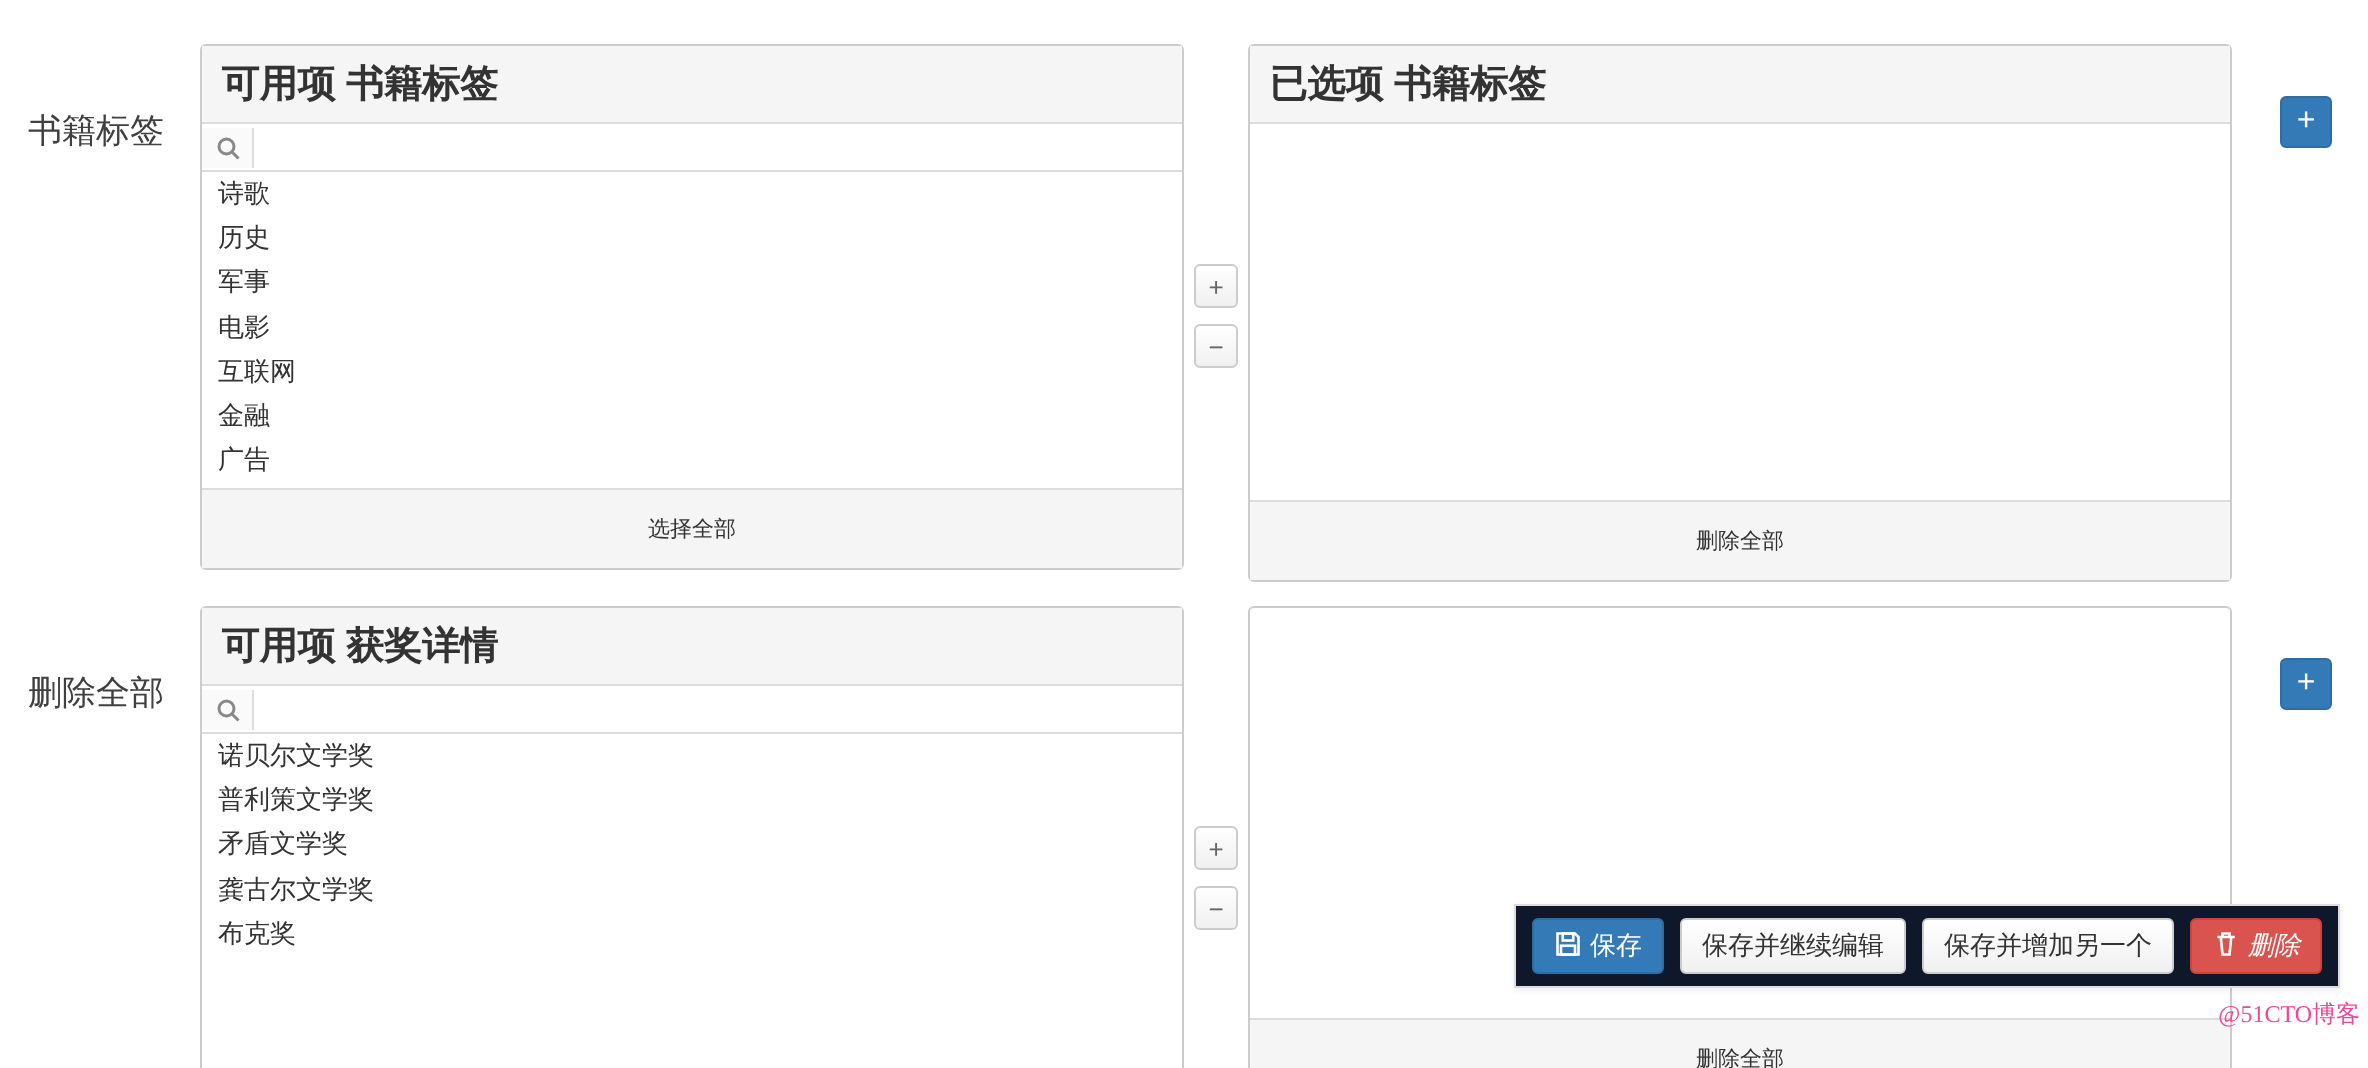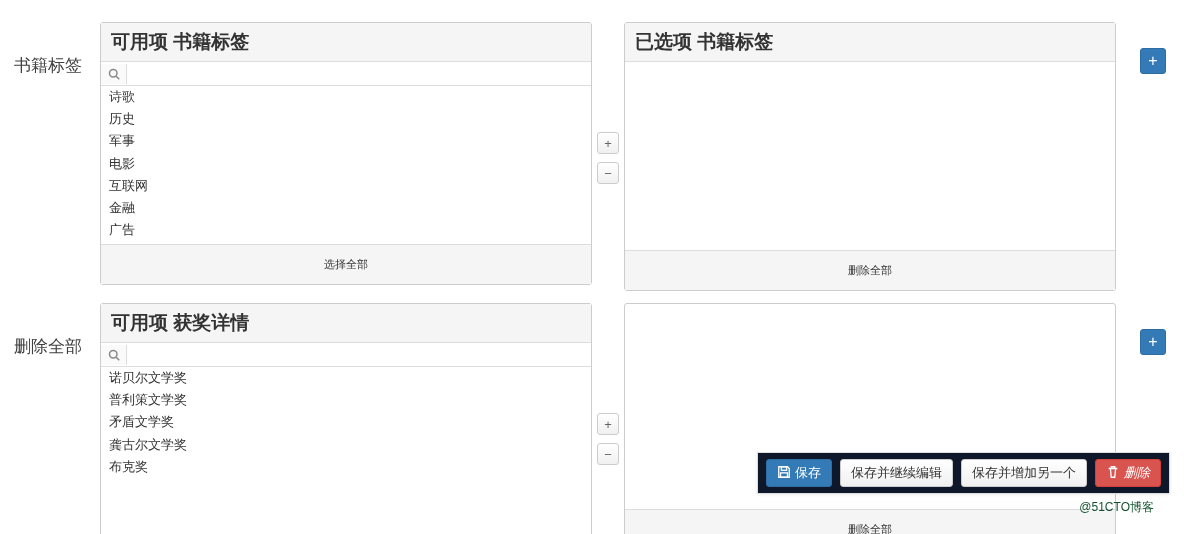--- a/index.html
+++ b/index.html
@@ -147,24 +147,25 @@
   border: 1px solid #ddd;
   padding: 6px 8px;
   display: flex;
   gap: 8px;
   align-items: center;
   box-shadow: 0 1px 3px rgba(0,0,0,.08);
   justify-content: flex-end;
 }
 .watermark {
   position: absolute;
-  right: 30px;
+  right: 4px;
   bottom: 18px;
-  color: #14532d;
+  color: #ec4899;
   font-size: 12px;
+  font-family: Liberation Serif, serif;
 }
 .icon-svg { width: 12px; height: 12px; display: block; }
 .icon-svg-14 { width: 14px; height: 14px; }
 
 .panel-list::-webkit-scrollbar { width: 16px; }
 .panel-list::-webkit-scrollbar-track { background: #f1f1f1; border-left:1px solid #ddd; }
 .panel-list::-webkit-scrollbar-thumb { background: #c7c7c7; border: 3px solid #f1f1f1; border-radius: 8px; }
 .panel-list::-webkit-scrollbar-button { background:#f1f1f1; height:16px; border-left:1px solid #ddd; }
 </style>
 </head>

